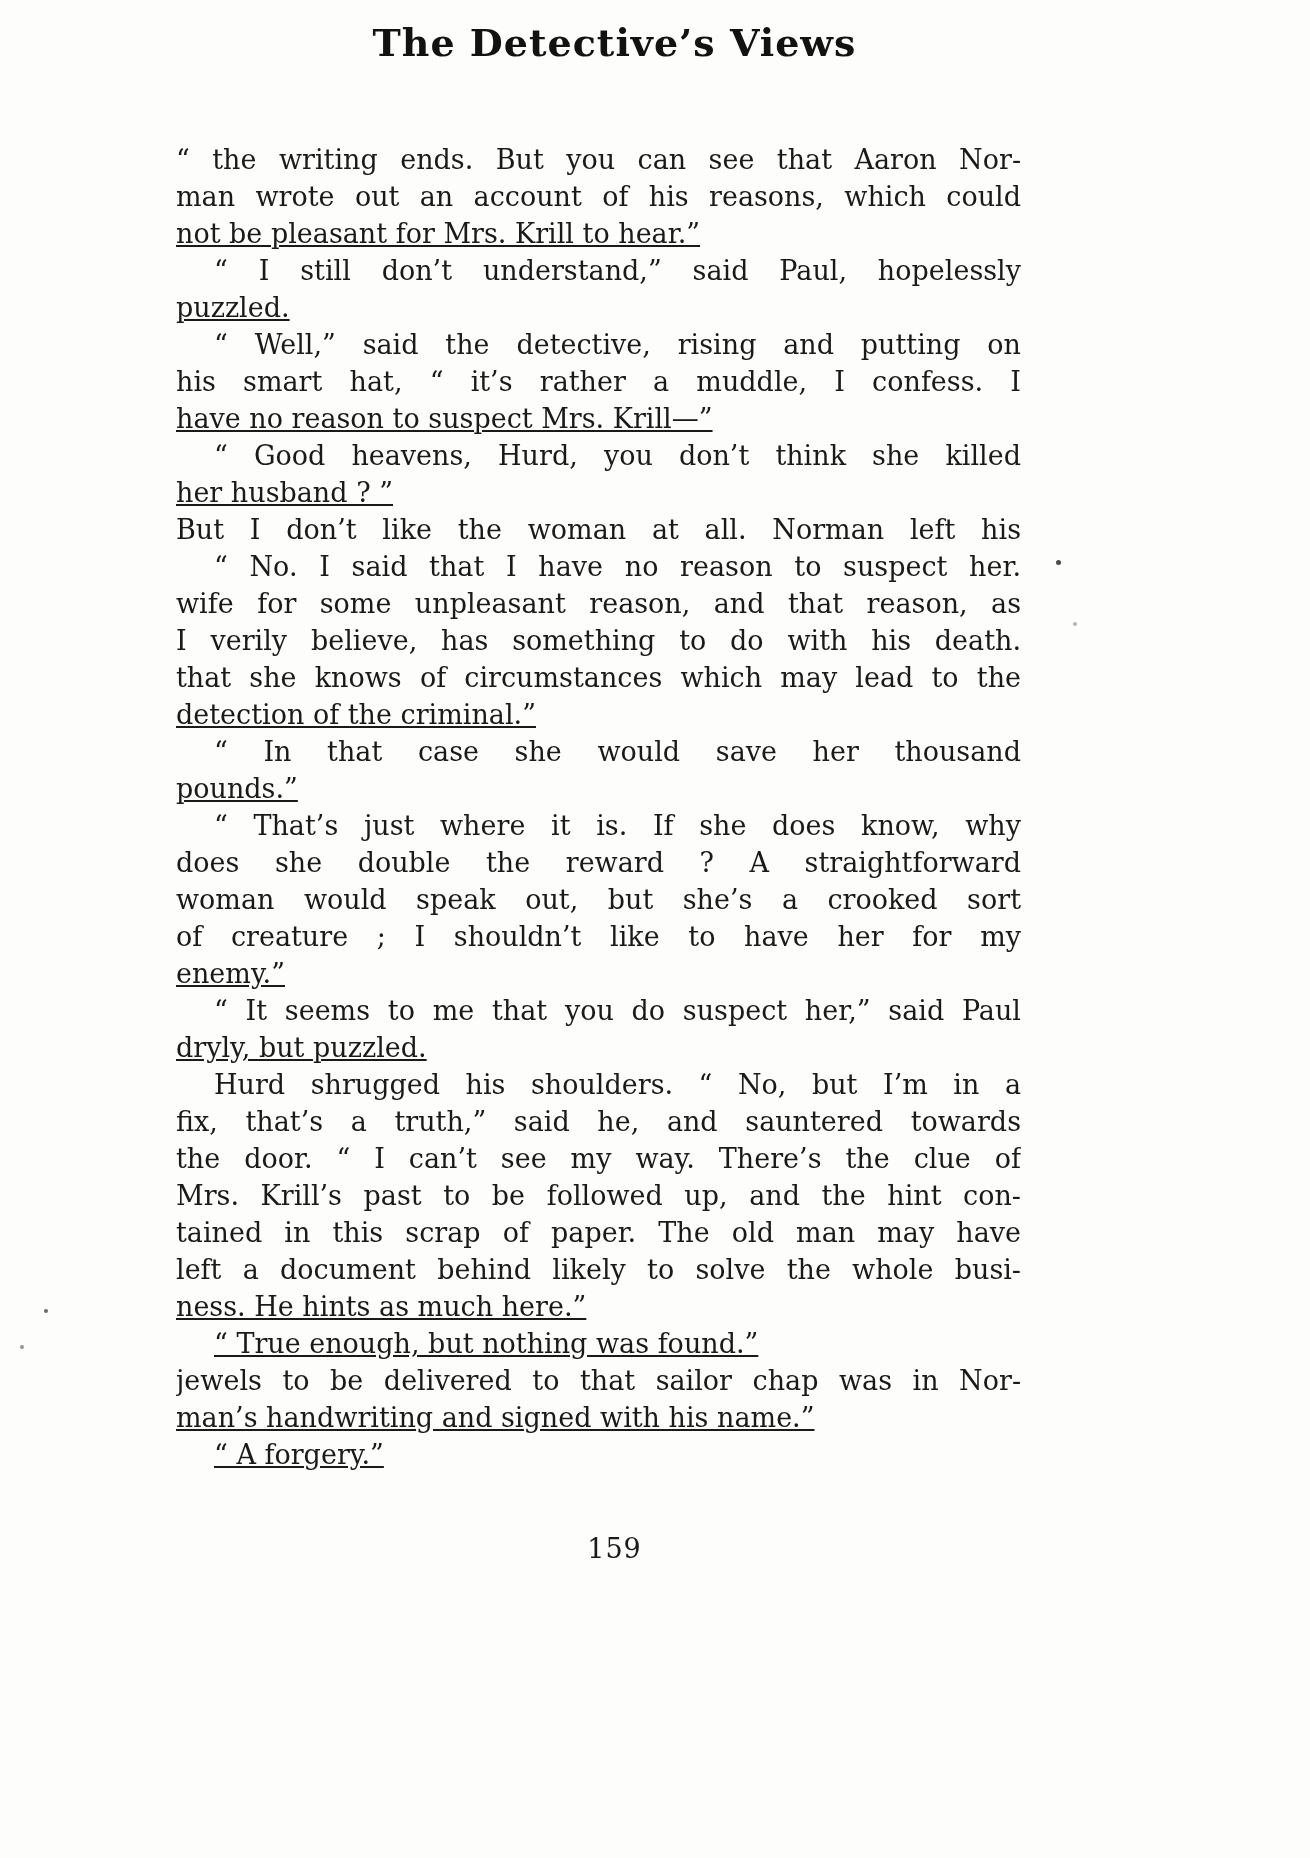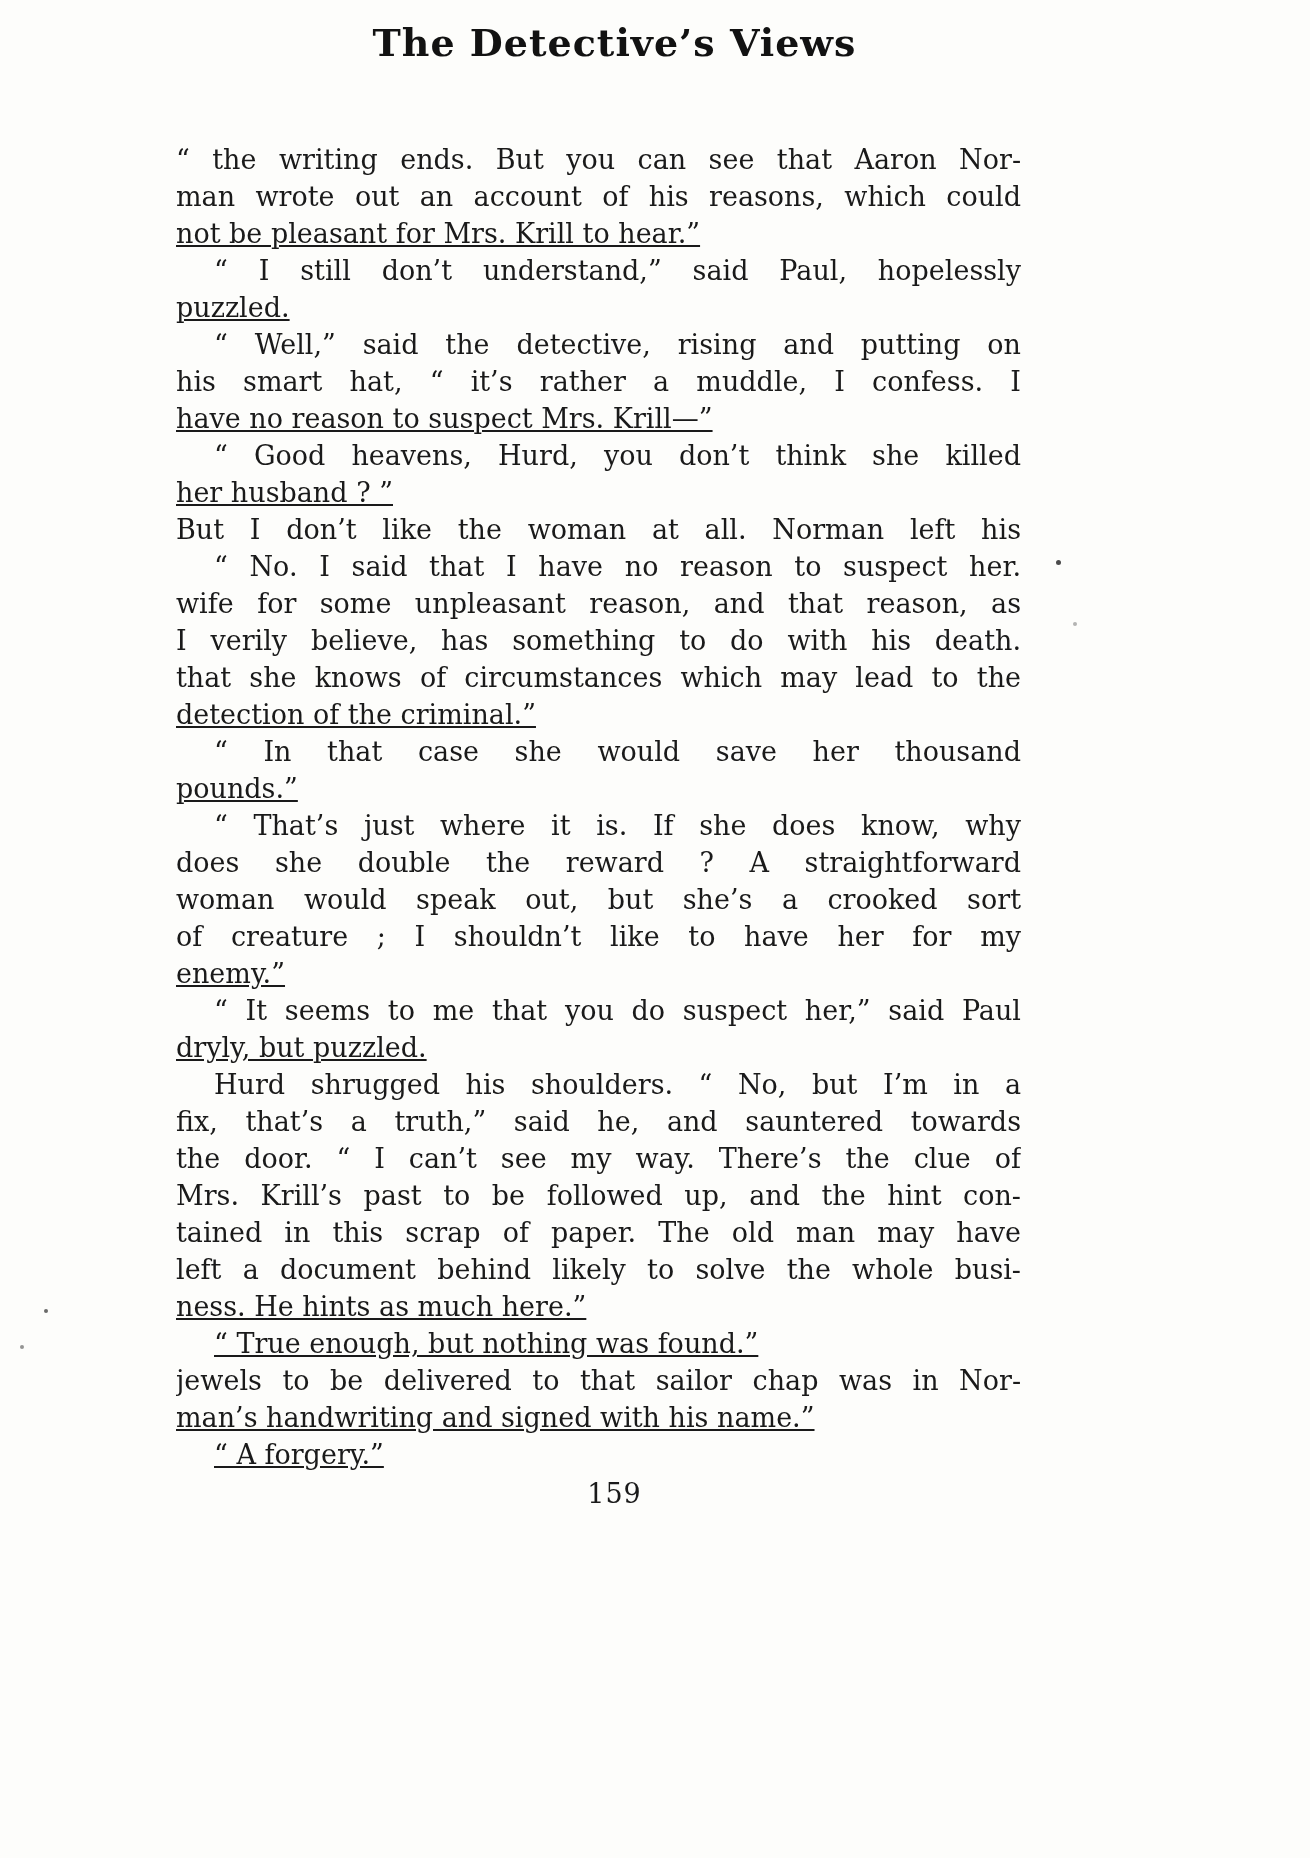--- a/index.html
+++ b/index.html
@@ -44,21 +44,21 @@
   }
   .line.last {
     text-align: left;
     text-align-last: left;
     text-decoration: underline;
   }
   .line.indent { text-indent: 38px; }
   .page-number {
     position: absolute;
     left: 192px;
-    top: 1478px;
+    top: 1533px;
     width: 845px;
     text-align: center;
     font-size: 27px;
     letter-spacing: 1px;
     color: #1a1a1a;
   }
   .speck {
     position: absolute;
     background: #2b2b2b;
     border-radius: 50%;

